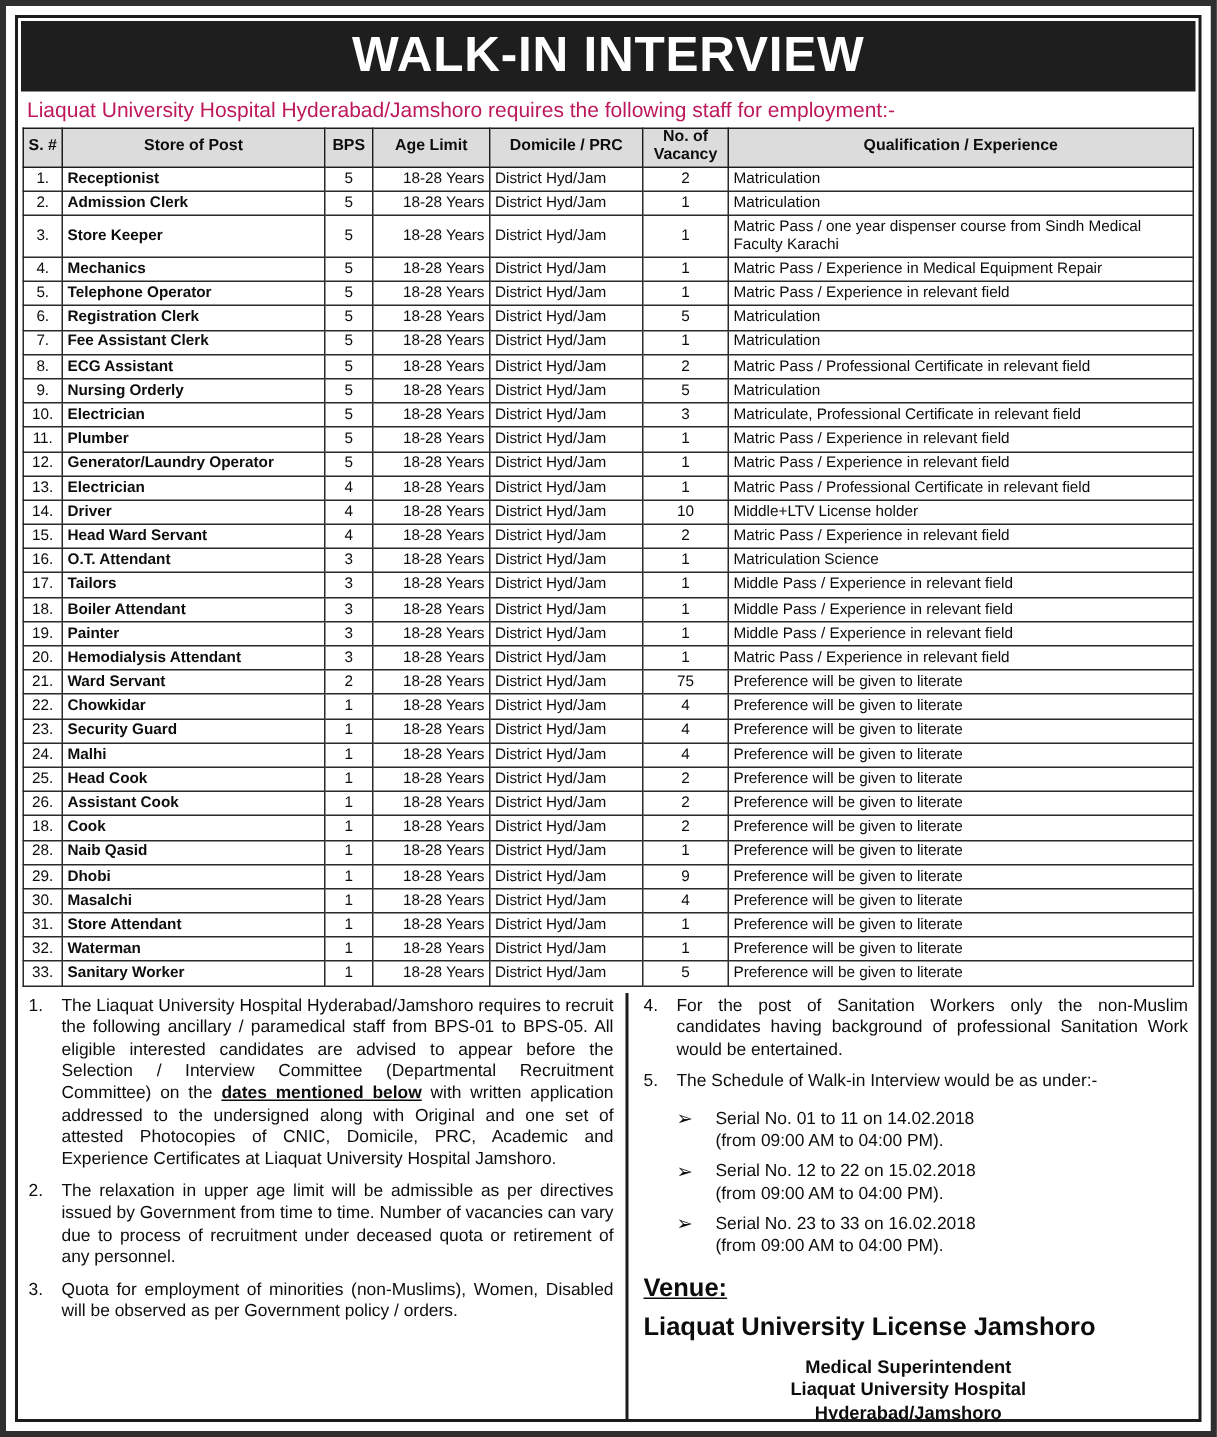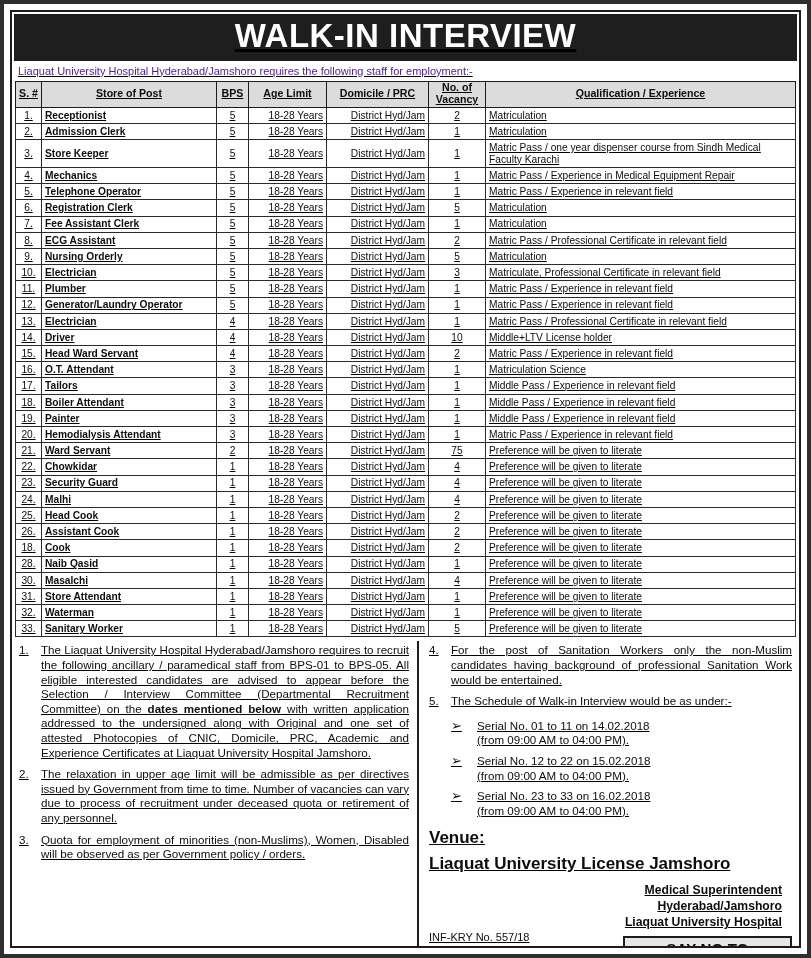--- a/index.html
+++ b/index.html
@@ -14,21 +14,20 @@
     padding: 4px;
     position: relative;
   }
   .inner-frame {
     width: 100%; height: 100%;
     border: 3px solid #ffffff;
     background: #ffffff;
     padding: 0;
     display: flex;
     flex-direction: column;
-    text-decoration: underline;
   }
   .content {
     flex: 1;
     background: #ffffff;
     border: 2px solid #1c1c1c;
     margin: 3px;
     display: flex;
     flex-direction: column;
     overflow: hidden;
   }
@@ -42,22 +41,22 @@
     margin: 2px 2px 0 2px;
   }
   .banner-title {
     font-size: 33px;
     font-weight: bold;
     letter-spacing: 0.5px;
     font-family: "Liberation Sans", sans-serif;
     line-height: 1.08;
   }
   .subtitle {
-    font-size: 11px;
-    color: #4c1d95;
+    font-size: 14px;
+    color: #be185d;
     padding: 4px 6px 4px 6px;
     white-space: nowrap;
   }
 
   
   .tbl-wrap { padding: 0 3px 0 3px; }
   table.jobs {
     width: 100%;
     border-collapse: collapse;
     table-layout: fixed;
@@ -77,21 +76,21 @@
     font-weight: bold;
     text-align: center;
     height: 26px;
     font-size: 10.6px;
     border: 1.5px solid #1c1c1c;
   }
   .c-sn   { width: 26px;  text-align: center; }
   .c-post { width: 175px; font-weight: bold; padding-left: 6px; }
   .c-bps  { width: 32px;  text-align: center; }
   .c-age  { width: 78px;  text-align: right; }
-  .c-dom  { width: 102px; text-align: right; }
+  .c-dom  { width: 102px; text-align: left; }
   .c-vac  { width: 57px;  text-align: center; }
   .c-qual { width: auto;  padding-left: 5px; }
   tr.tall td { height: 28px; }
   td.wrap2 { white-space: normal; line-height: 1.22; padding-top: 1px; }
 
   
   .notes {
     display: flex;
     flex: 1;
     padding: 4px 3px 0 3px;
@@ -128,21 +127,21 @@
   .venue {
     margin-top: 4px;
     font-weight: bold;
     font-size: 17px;
     display: flex;
     gap: 6px;
     flex-direction: column;
   }
   .venue .vlabel { text-decoration: underline; }
   .signoff {
-    text-align: right;
+    text-align: center;
     font-weight: bold;
     font-size: 12.2px;
     line-height: 1.3;
     margin-top: 9px;
     padding-right: 10px;
   }
   .footer-row {
     margin-top: auto;
     display: flex;
     align-items: flex-end;
@@ -451,20 +450,29 @@
               <tr>
                 <td class="c-sn">28.</td>
                 <td class="c-post">Naib Qasid</td>
                 <td class="c-bps">1</td>
                 <td class="c-age">18-28 Years</td>
                 <td class="c-dom">District Hyd/Jam</td>
                 <td class="c-vac">1</td>
                 <td class="c-qual">Preference will be given to literate</td>
               </tr>
               <tr>
+                <td class="c-sn">29.</td>
+                <td class="c-post">Dhobi</td>
+                <td class="c-bps">1</td>
+                <td class="c-age">18-28 Years</td>
+                <td class="c-dom">District Hyd/Jam</td>
+                <td class="c-vac">9</td>
+                <td class="c-qual">Preference will be given to literate</td>
+              </tr>
+              <tr>
                 <td class="c-sn">30.</td>
                 <td class="c-post">Masalchi</td>
                 <td class="c-bps">1</td>
                 <td class="c-age">18-28 Years</td>
                 <td class="c-dom">District Hyd/Jam</td>
                 <td class="c-vac">4</td>
                 <td class="c-qual">Preference will be given to literate</td>
               </tr>
               <tr>
                 <td class="c-sn">31.</td>
@@ -551,22 +559,22 @@
               </div>
             </div>
 
           <div class="venue">
             <span class="vlabel">Venue:</span>
             <span>Liaquat University License Jamshoro</span>
           </div>
 
           <div class="signoff">
             <div>Medical Superintendent</div>
+            <div>Liaquat University Hospital</div>
             <div>Hyderabad/Jamshoro</div>
-            <div>Liaquat University Hospital</div>
           </div>
 
           <div class="footer-row">
             <div class="footer-left">
               <div class="inf-no">INF-KRY No. 557/18</div>
               <div class="urdu-box">ہم رشوت خوری کے خلاف متحد ہیں ۔</div>
             </div>
             <div class="corruption-box">SAY NO TO CORRUPTION</div>
           </div>
         </div>

